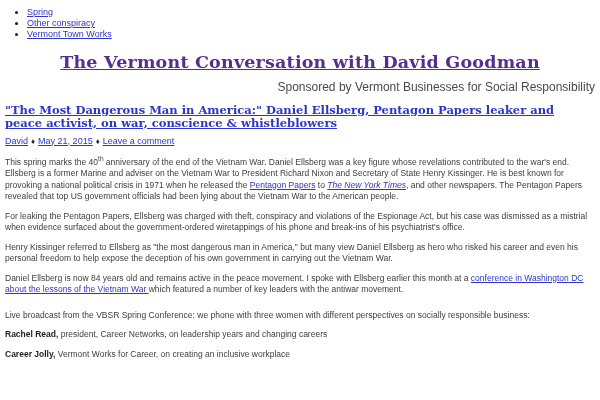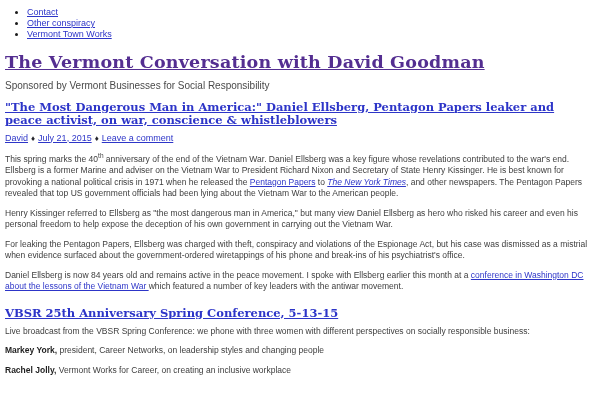--- a/index.html
+++ b/index.html
@@ -29,27 +29,29 @@
   ul.top-nav li{margin:0 0 0.5px 0;}
   ul.top-nav a{color:var(--link-blue);text-decoration:underline;}
 
   h1.site-title{
     font-family:"DejaVu Serif", serif;
     font-size:17.5px;
     line-height:1.2;
     font-weight:bold;
     margin:0 0 7px 0;
     letter-spacing:0.2px;
+    text-align:center;
   }
   h1.site-title a{color:var(--title-purple);text-decoration:underline;}
 
   p.tagline{
-    font-size:10px;
+    font-size:12px;
     color:#4a4a4a;
     margin:0 0 10px 0;
+    text-align:right;
   }
 
   article.post{margin:0;}
   article.post + article.post{margin-top:14px;}
 
   h2.post-title{
     font-family:"DejaVu Serif", serif;
     font-size:11.5px;
     line-height:13px;
     font-weight:bold;
@@ -80,46 +82,43 @@
   p.body-p a.italic{font-style:italic;margin-top:36px;}
   p.body-p sup{font-size:6.5px;line-height:0;}
   p.body-p strong{color:#1f1f1f;}
 </style>
 </head>
 <body>
 
 <div class="page">
 
   <ul class="top-nav">
-    <li><a href="#">Contact</a></li>
+    <li><a href="#">Spring</a></li>
     <li><a href="#">Other conspiracy</a></li>
     <li><a href="#">Vermont Town Works</a></li>
   </ul>
 
   <h1 class="site-title">
     <a href="#">The Vermont Conversation with David Goodman</a>
   </h1>
 
   <p class="tagline">Sponsored by Vermont Businesses for Social Responsibility</p>
 
   <article class="post">
     <h2 class="post-title">
       <a href="#">"The Most Dangerous Man in America:" Daniel Ellsberg, Pentagon Papers leaker and peace activist, on war, conscience &amp; whistleblowers</a>
     </h2>
     <p class="meta">
-      <a href="#">David</a><span class="sep">♦</span><a href="#">July 21, 2015</a><span class="sep">♦</span><a href="#">Leave a comment</a>
+      <a href="#">David</a><span class="sep">♦</span><a href="#">May 21, 2015</a><span class="sep">♦</span><a href="#">Leave a comment</a>
     </p>
     <p class="body-p"><span>This spring marks the 40</span><sup>th</sup><span> anniversary of the end of the Vietnam War. Daniel Ellsberg was a key figure whose revelations contributed to the war's end. Ellsberg is a former Marine and adviser on the Vietnam War to President Richard Nixon and Secretary of State Henry Kissinger. He is best known for provoking a national political crisis in 1971 when he released the </span><a href="#">Pentagon Papers</a><span> to </span><a href="#" class="italic">The New York Times</a><span>, and other newspapers. The Pentagon Papers revealed that top US government officials had been lying about the Vietnam War to the American people.</span></p>
+    <p class="body-p"><span>For leaking the Pentagon Papers, Ellsberg was charged with theft, conspiracy and violations of the Espionage Act, but his case was dismissed as a mistrial when evidence surfaced about the government-ordered wiretappings of his phone and break-ins of his psychiatrist's office.</span></p>
     <p class="body-p"><span>Henry Kissinger referred to Ellsberg as "the most dangerous man in America," but many view Daniel Ellsberg as hero who risked his career and even his personal freedom to help expose the deception of his own government in carrying out the Vietnam War.</span></p>
-    <p class="body-p"><span>For leaking the Pentagon Papers, Ellsberg was charged with theft, conspiracy and violations of the Espionage Act, but his case was dismissed as a mistrial when evidence surfaced about the government-ordered wiretappings of his phone and break-ins of his psychiatrist's office.</span></p>
     <p class="body-p"><span>Daniel Ellsberg is now 84 years old and remains active in the peace movement. I spoke with Ellsberg earlier this month at a </span><a href="#">conference in Washington DC about the lessons of the Vietnam War </a><span>which featured a number of key leaders with the antiwar movement.</span></p>
   </article>
 
   <article class="post">
-    <h2 class="post-title">
-      <a href="#">VBSR 25th Anniversary Spring Conference, 5-13-15</a>
-    </h2>
     <p class="body-p"><span>Live broadcast from the VBSR Spring Conference: we phone with three women with different perspectives on socially responsible business:</span></p>
-    <p class="body-p"><strong>Markey York,</strong><span> president, Career Networks, on leadership styles and changing people</span></p>
-    <p class="body-p"><strong>Rachel Jolly,</strong><span> Vermont Works for Career, on creating an inclusive workplace</span></p>
+    <p class="body-p"><strong>Rachel Read,</strong><span> president, Career Networks, on leadership years and changing careers</span></p>
+    <p class="body-p"><strong>Career Jolly,</strong><span> Vermont Works for Career, on creating an inclusive workplace</span></p>
   </article>
 
 </div>
 
 </body></html>

